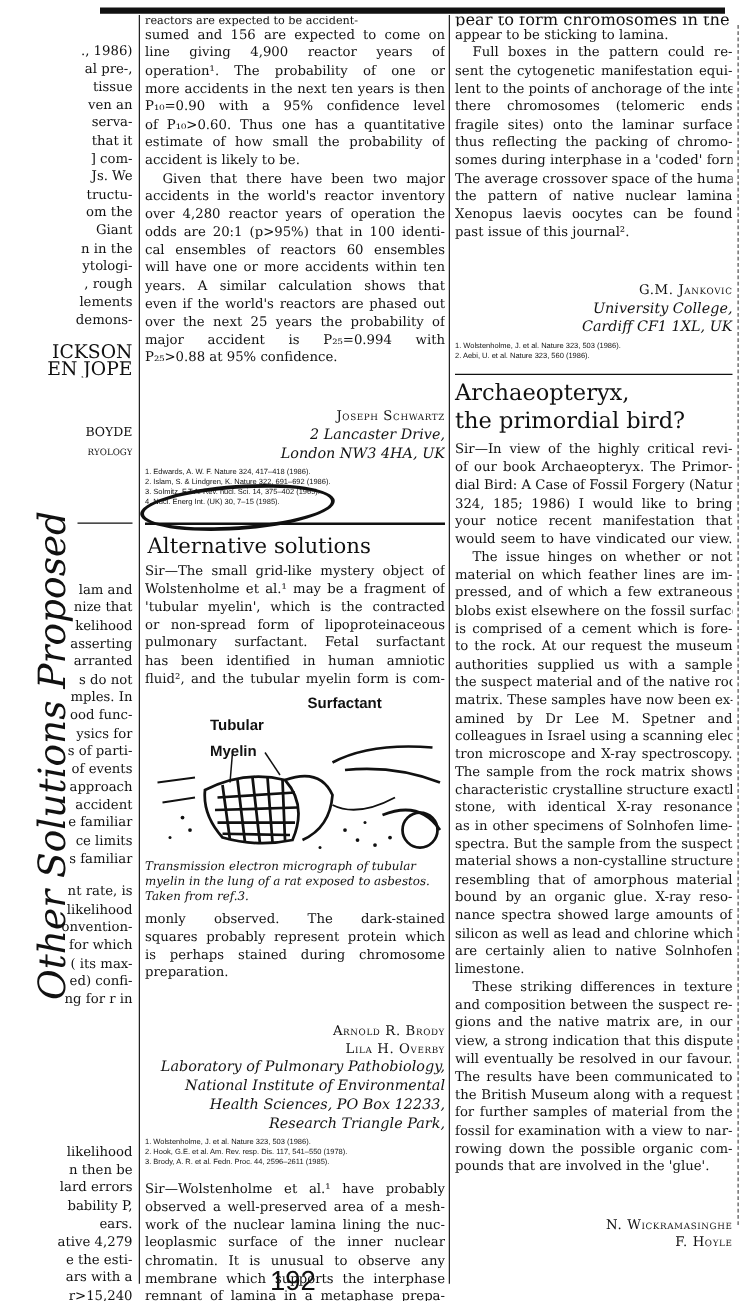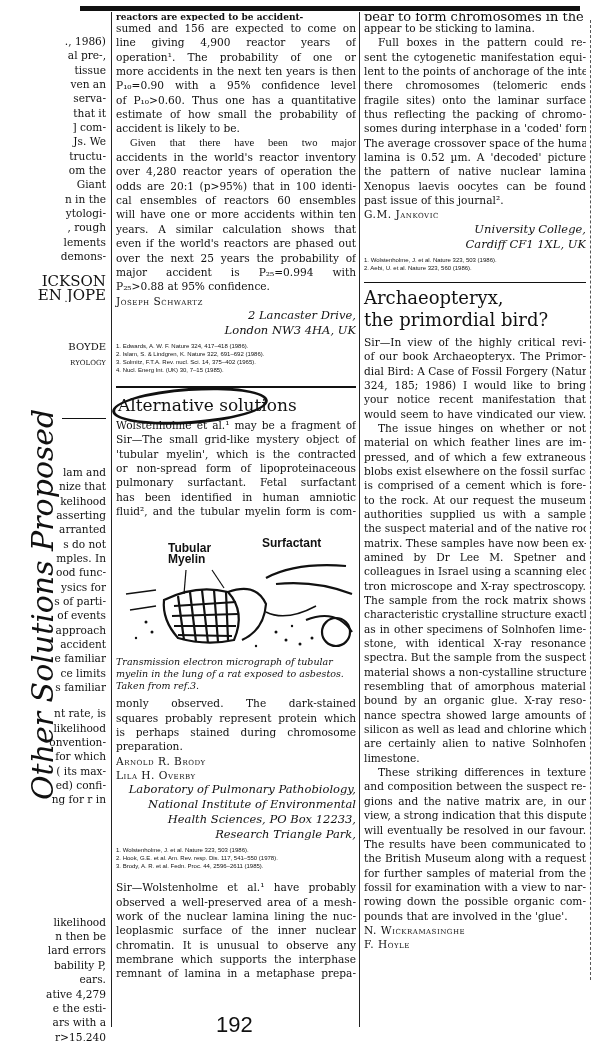--- a/index.html
+++ b/index.html
@@ -6,21 +6,21 @@
   body { width:600px; height:1041px; position:relative; overflow:hidden;
          font-family:"DejaVu Serif", serif; color:#111; }
   .topbar { position:absolute; left:80px; top:6px; width:500px; height:5px; background:#111; }
   .col { position:absolute; font-size:10.6px; line-height:14.35px; }
   .col .ln { white-space:nowrap; overflow:hidden; display:block; }
   .left { left:10px; top:34px; width:96px; text-align:right; }
   .mid { left:116px; top:13px; width:240px; }
   .right { left:364px; top:13px; width:222px; }
   .vrule { position:absolute; background:#222; width:1px; }
   .just { text-align:justify; text-align-last:justify; }
-  .sig { font-variant:small-caps; letter-spacing:0.5px; }
+  .sig { text-align:right; font-variant:small-caps; letter-spacing:0.5px;margin-top:32px; }
   .addr { font-style:italic; font-size:11.5px; line-height:15px;text-align:right; }
   .refs { font-size:6px; line-height:8px; margin-top:4px; }
   .refs .ln { font-family:"Liberation Sans", sans-serif; }
   .hrule { height:2px; background:#111; margin:6px 0 6px 0; }
   .thinrule { height:1px; background:#111; }
   .head-mid { font-family:"DejaVu Serif", serif; font-size:17px; line-height:22px; margin:4px 0 2px 2px; }
   .head-right { font-family:"DejaVu Serif", serif; font-size:18px; line-height:22px; margin:4px 0 4px 0; }
   .caption { font-style:italic; font-size:9.5px; line-height:12px; margin:4px 0 4px 0; }
   .fig { position:relative; width:240px; height:130px; margin-top:4px; }
   .fig-label { position:absolute; font-family:"Liberation Sans", sans-serif; font-weight:bold; font-size:12px; line-height:13px; }
@@ -107,33 +107,33 @@
       <div class="ln">ears.</div>
       <div class="ln">ative 4,279</div>
       <div class="ln">e the esti-</div>
       <div class="ln">ars with a</div>
       <div class="ln">r&gt;15,240</div>
     </div>
 </div>
 <div class="short-rule"></div>
 
 <div class="col mid">
-  <div class="ln" style="height:8px; overflow:hidden; font-size:9px; line-height:8px;font-weight:bold;">reactors are expected to be accident-</div>
+  <div class="ln" style="height:8px; overflow:hidden; font-size:9px; line-height:8px;">reactors are expected to be accident-</div>
   <div id="mid-intro" class="just">
       <div class="ln">sumed and 156 are expected to come on</div>
       <div class="ln">line giving 4,900 reactor years of</div>
       <div class="ln">operation¹. The probability of one or</div>
       <div class="ln">more accidents in the next ten years is then</div>
       <div class="ln">P₁₀=0.90 with a 95% confidence level</div>
       <div class="ln">of P₁₀&gt;0.60. Thus one has a quantitative</div>
       <div class="ln">estimate of how small the probability of</div>
       <div class="ln" style="text-align-last: left;">accident is likely to be.</div>
     </div>
   <div id="mid-para2" class="just">
-      <div class="ln" style="text-indent: 14px; font-family: Liberation Serif, serif;">Given that there have been two major</div>
+      <div class="ln" style="text-indent: 14px;">Given that there have been two major</div>
       <div class="ln">accidents in the world's reactor inventory</div>
       <div class="ln">over 4,280 reactor years of operation the</div>
       <div class="ln">odds are 20:1 (p&gt;95%) that in 100 identi-</div>
       <div class="ln">cal ensembles of reactors 60 ensembles</div>
       <div class="ln">will have one or more accidents within ten</div>
       <div class="ln">years. A similar calculation shows that</div>
       <div class="ln">even if the world's reactors are phased out</div>
       <div class="ln">over the next 25 years the probability of</div>
       <div class="ln">major accident is P₂₅=0.994 with</div>
       <div class="ln" style="text-align-last: left;">P₂₅&gt;0.88 at 95% confidence.</div>
@@ -145,22 +145,22 @@
     </div>
   <div id="mid-refs" class="refs">
       <div class="ln">1. Edwards, A. W. F. Nature 324, 417–418 (1986).</div>
       <div class="ln">2. Islam, S. &amp; Lindgren, K. Nature 322, 691–692 (1986).</div>
       <div class="ln">3. Solmitz, F.T.A. Rev. nucl. Sci. 14, 375–402 (1965).</div>
       <div class="ln">4. Nucl. Energ Int. (UK) 30, 7–15 (1985).</div>
     </div>
   <div class="hrule" style="margin-top:12px;"></div>
   <div class="head-mid">Alternative solutions</div>
   <div id="mid-para3" class="just">
+      <div class="ln">Sir—The small grid-like mystery object of</div>
       <div class="ln">Wolstenholme et al.¹ may be a fragment of</div>
-      <div class="ln">Sir—The small grid-like mystery object of</div>
       <div class="ln">'tubular myelin', which is the contracted</div>
       <div class="ln">or non-spread form of lipoproteinaceous</div>
       <div class="ln">pulmonary surfactant. Fetal surfactant</div>
       <div class="ln">has been identified in human amniotic</div>
       <div class="ln">fluid², and the tubular myelin form is com-</div>
     </div>
   <div class="fig">
     <svg width="240" height="130" viewBox="0 0 240 130">
       <g stroke="#111" fill="none" stroke-width="2.2">
         <path d="M48 78 Q80 62 112 70 Q130 90 118 118 Q90 124 62 116 Q46 98 48 78 Z"></path>
@@ -183,23 +183,23 @@
           <circle cx="36" cy="110" r="1.5"></circle>
           <circle cx="160" cy="110" r="1.5"></circle>
         <circle cx="170" cy="118" r="1.5"></circle>
           <circle cx="184" cy="122" r="1.5"></circle>
           <circle cx="196" cy="116" r="1.5"></circle>
         <circle cx="20" cy="116" r="1.2"></circle>
           <circle cx="140" cy="124" r="1.2"></circle>
           <circle cx="176" cy="104" r="1.2"></circle>
       </g>
     </svg>
-    <div class="fig-label" style="left:146px; top:2px;margin-top:13px;">Surfactant</div>
+    <div class="fig-label" style="left:130px; top:2px;">Surfactant</div>
     <div class="fig-label" style="left:52px; top:20px;">Tubular</div>
-    <div class="fig-label" style="left:52px; top:31px;">Myelin</div>
+    <div class="fig-label" style="left:52px; top:41px;">Myelin</div>
   </div>
   <div id="mid-caption" class="caption">
       <div class="ln">Transmission electron micrograph of tubular</div>
       <div class="ln">myelin in the lung of a rat exposed to asbestos.</div>
       <div class="ln">Taken from ref.3.</div>
     </div>
   <div id="mid-para4" class="just">
       <div class="ln">monly observed. The dark-stained</div>
       <div class="ln">squares probably represent protein which</div>
       <div class="ln">is perhaps stained during chromosome</div>
@@ -240,21 +240,20 @@
     </div>
   <div id="right-para1" class="just">
       <div class="ln" style="text-indent: 14px;">Full boxes in the pattern could re-</div>
       <div class="ln">sent the cytogenetic manifestation equi-</div>
       <div class="ln">lent to the points of anchorage of the inter-</div>
       <div class="ln">there chromosomes (telomeric ends</div>
       <div class="ln">fragile sites) onto the laminar surface</div>
       <div class="ln">thus reflecting the packing of chromo-</div>
       <div class="ln">somes during interphase in a 'coded' form</div>
       <div class="ln">The average crossover space of the human</div>
-      <div class="ln">lamina is 0.52 µm. A 'decoded' picture</div>
       <div class="ln">the pattern of native nuclear lamina</div>
       <div class="ln">Xenopus laevis oocytes can be found</div>
       <div class="ln" style="text-align-last: left;">past issue of this journal².</div>
     </div>
   <div class="sig">G.M. Jankovic</div>
   <div id="right-addr" class="addr">
       <div class="ln">University College,</div>
       <div class="ln">Cardiff CF1 1XL, UK</div>
     </div>
   <div id="right-refs" class="refs">
@@ -282,22 +281,22 @@
       <div class="ln">is comprised of a cement which is fore-</div>
       <div class="ln">to the rock. At our request the museum</div>
       <div class="ln">authorities supplied us with a sample</div>
       <div class="ln">the suspect material and of the native rock</div>
       <div class="ln">matrix. These samples have now been ex-</div>
       <div class="ln">amined by Dr Lee M. Spetner and</div>
       <div class="ln">colleagues in Israel using a scanning elec-</div>
       <div class="ln">tron microscope and X-ray spectroscopy.</div>
       <div class="ln">The sample from the rock matrix shows</div>
       <div class="ln">characteristic crystalline structure exactly</div>
+      <div class="ln">stone, with identical X-ray resonance</div>
       <div class="ln">as in other specimens of Solnhofen lime-</div>
-      <div class="ln">stone, with identical X-ray resonance</div>
       <div class="ln">spectra. But the sample from the suspect</div>
       <div class="ln">material shows a non-cystalline structure</div>
       <div class="ln">resembling that of amorphous material</div>
       <div class="ln">bound by an organic glue. X-ray reso-</div>
       <div class="ln">nance spectra showed large amounts of</div>
       <div class="ln">silicon as well as lead and chlorine which</div>
       <div class="ln">are certainly alien to native Solnhofen</div>
       <div class="ln" style="text-align-last: left;">limestone.</div>
     </div>
   <div id="right-para4" class="just">

